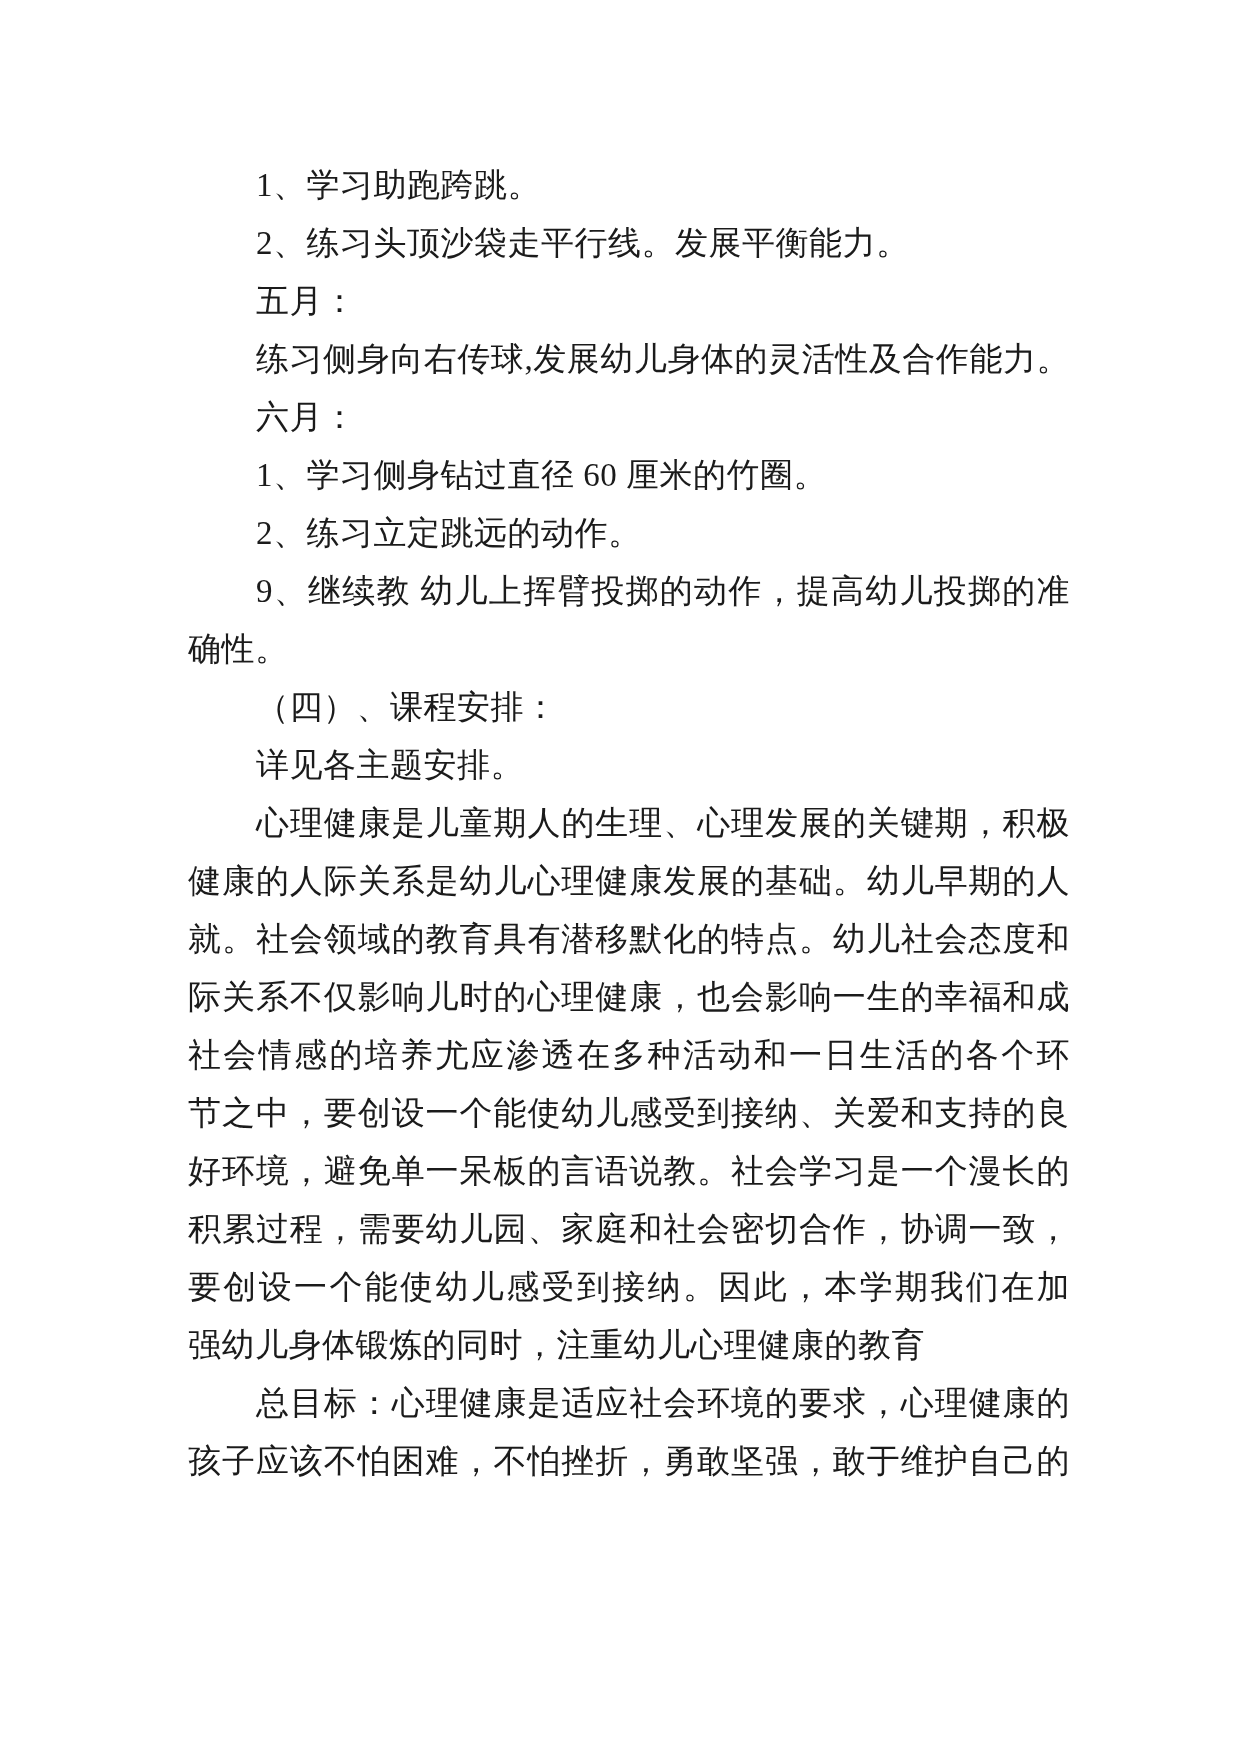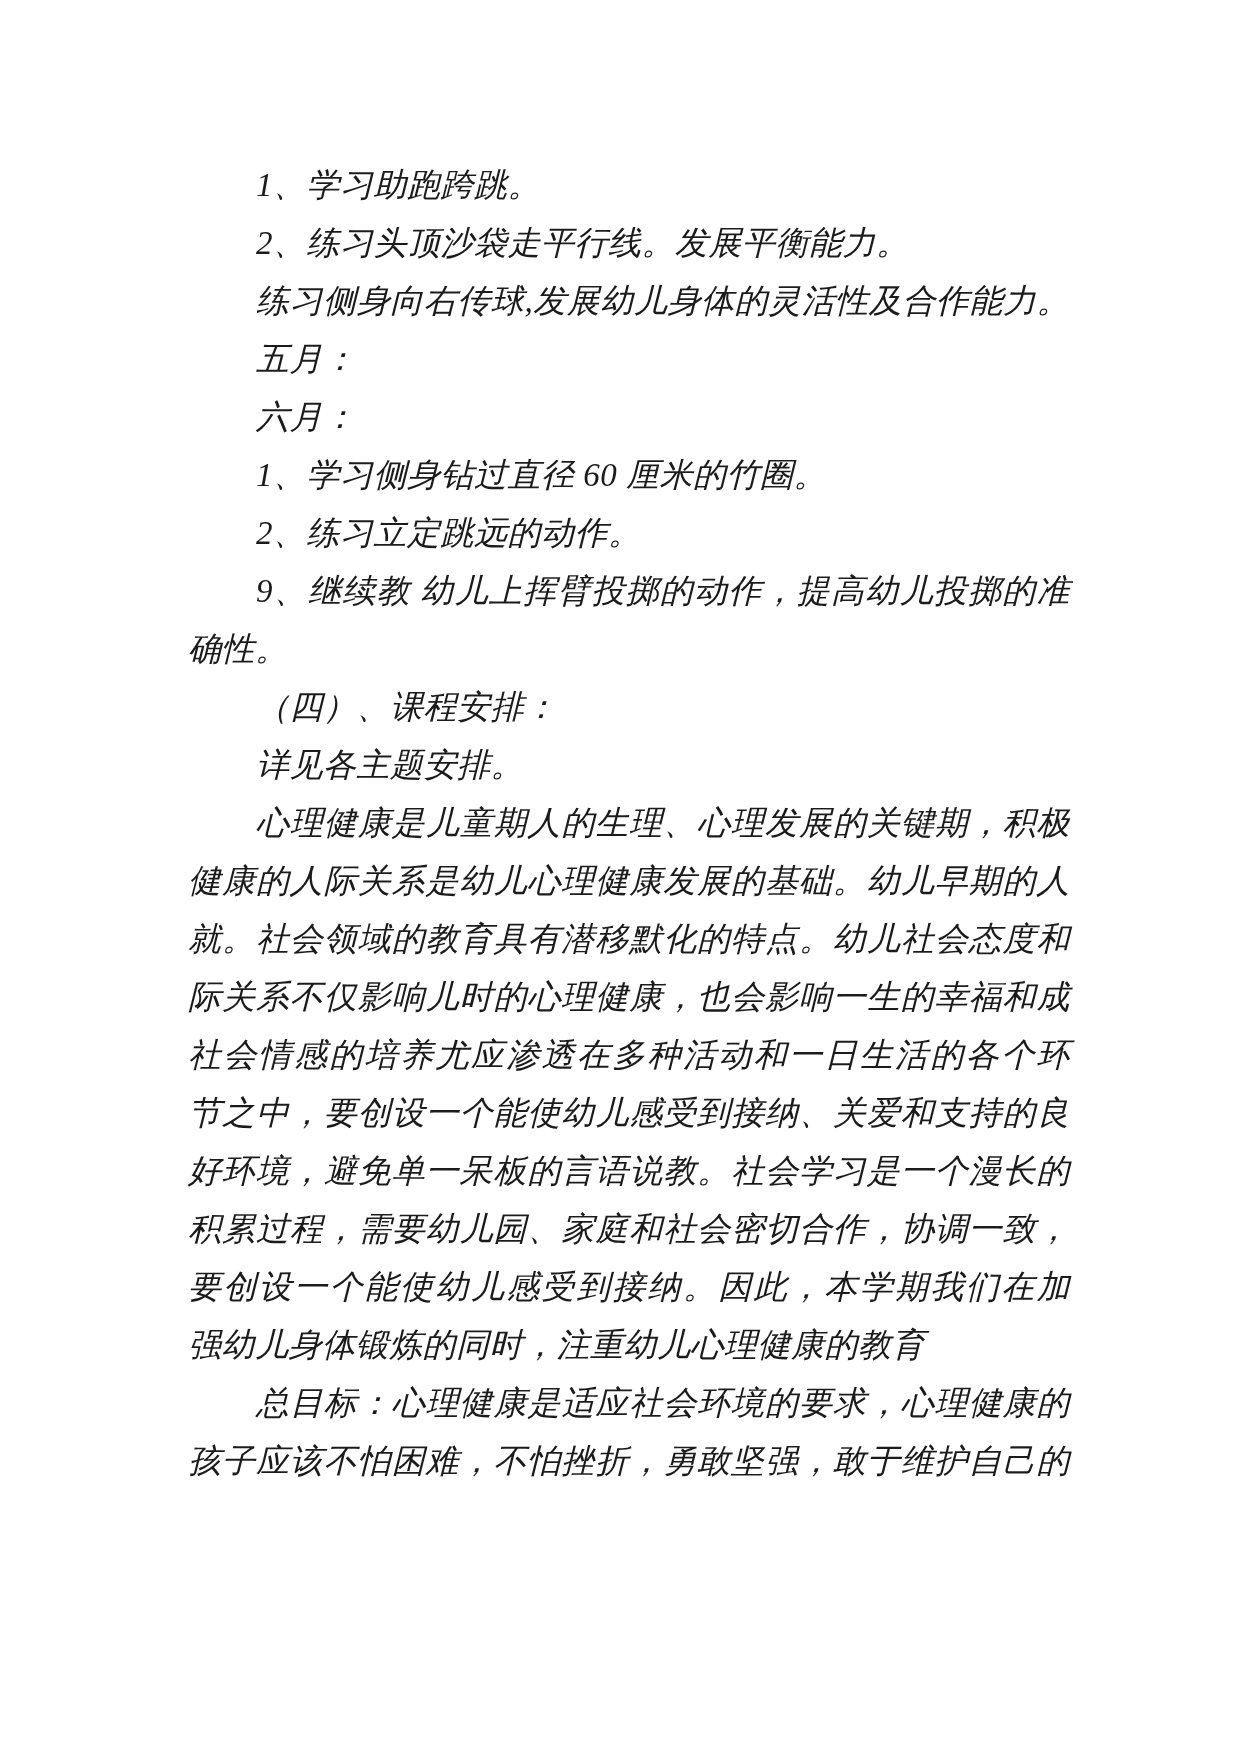--- a/index.html
+++ b/index.html
@@ -22,40 +22,39 @@
     width: 882px;
   }
   .text-line {
     height: 58px;
     line-height: 58px;
     font-size: 33px;
     color: #1b1b1b;
     font-weight: 400;
     white-space: nowrap;
     letter-spacing: 0.5px;
-    font-style: italic;
   }
   .text-line.indent {
     padding-left: 68px;
   }
   .text-line.fill {
     white-space: normal;
     text-align: justify;
     text-align-last: justify;
   }
 </style>
 </head>
 <body>
 
 <div class="page">
   <div class="doc-body" id="doc-body">
       <div class="text-line indent">1、学习助跑跨跳。</div>
       <div class="text-line indent">2、练习头顶沙袋走平行线。发展平衡能力。</div>
+      <div class="text-line indent">五月：</div>
       <div class="text-line indent fill">练习侧身向右传球,发展幼儿身体的灵活性及合作能力。</div>
-      <div class="text-line indent">五月：</div>
       <div class="text-line indent">六月：</div>
       <div class="text-line indent">1、学习侧身钻过直径 60 厘米的竹圈。</div>
       <div class="text-line indent">2、练习立定跳远的动作。</div>
       <div class="text-line indent fill">9、继续教 幼儿上挥臂投掷的动作，提高幼儿投掷的准</div>
       <div class="text-line">确性。</div>
       <div class="text-line indent">（四）、课程安排：</div>
       <div class="text-line indent">详见各主题安排。</div>
       <div class="text-line indent fill">心理健康是儿童期人的生理、心理发展的关键期，积极</div>
       <div class="text-line fill">健康的人际关系是幼儿心理健康发展的基础。幼儿早期的人</div>
       <div class="text-line fill">就。社会领域的教育具有潜移默化的特点。幼儿社会态度和</div>

